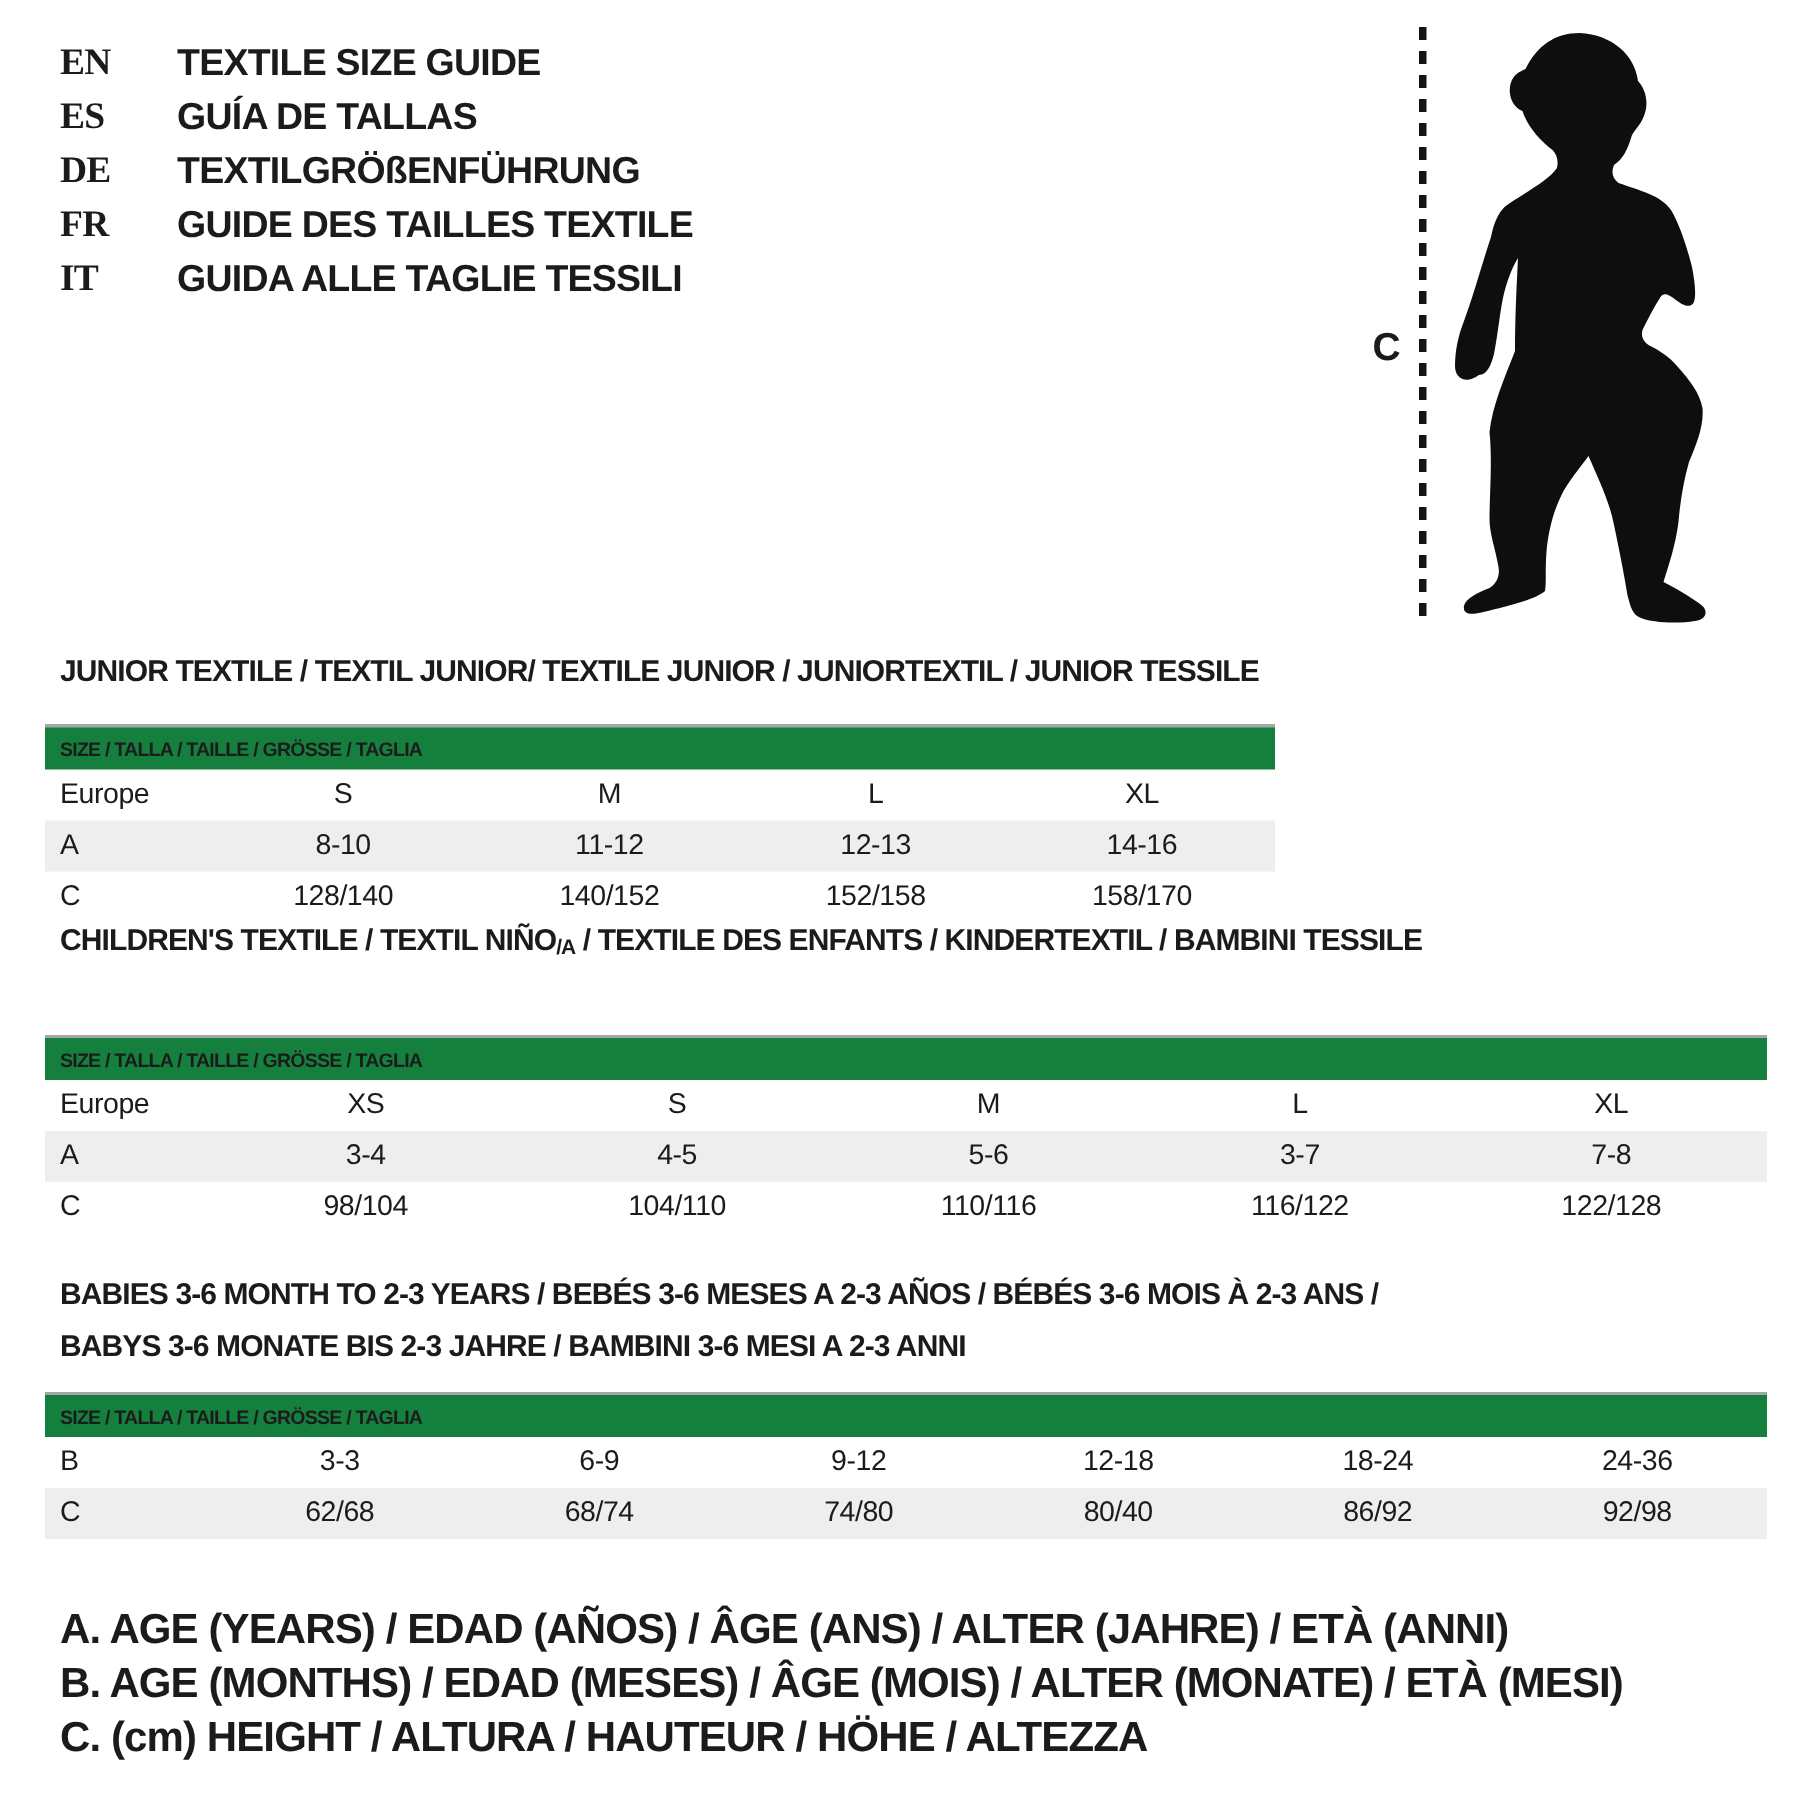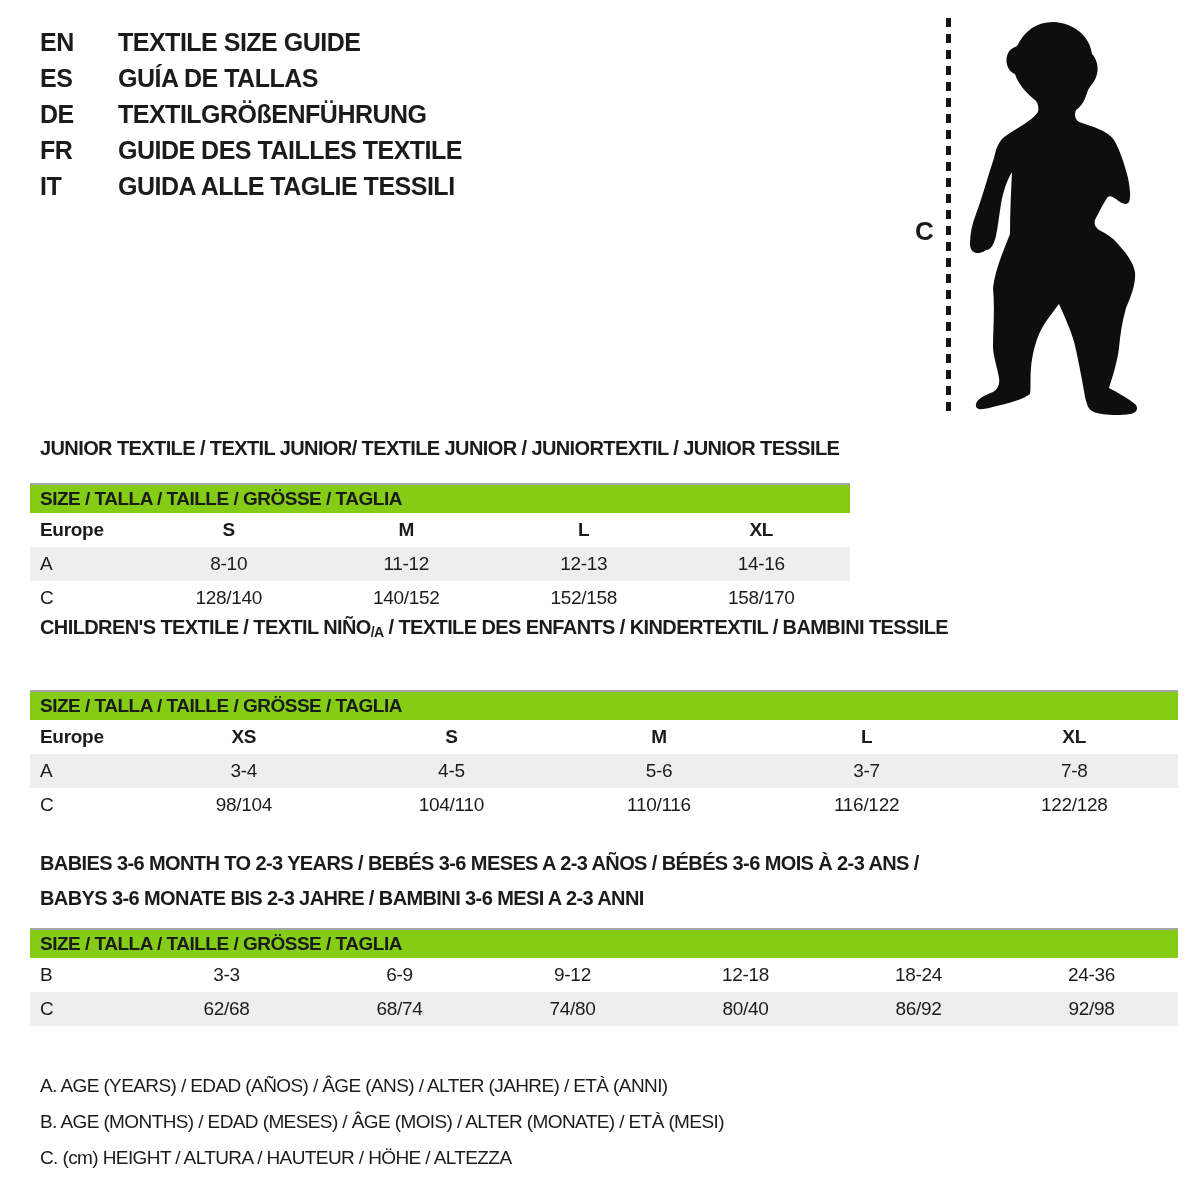--- a/index.html
+++ b/index.html
@@ -4,21 +4,21 @@
 <style>
   * { margin:0; padding:0; box-sizing:border-box; }
   html,body { width:1200px; height:1200px; background:#ffffff;
     font-family:"Liberation Sans","DejaVu Sans",sans-serif; color:#1b1b1b;
     position:relative; overflow:hidden; }
 
   
   .lang-list { position:absolute; left:40px; top:24px; }
   .lang-row { display:flex; align-items:center; height:36px;
     font-weight:bold; font-size:25px; letter-spacing:-0.5px; white-space:nowrap; }
-  .lang-code { width:78px; }
+  .lang-code { width:78px;font-family:Liberation Serif, serif; }
 
   
   .silhouette { position:absolute; left:955px; top:12px; width:195px; height:405px; }
   .measure-line { position:absolute; left:946px; top:18px; width:5px; height:398px;
     background:repeating-linear-gradient(to bottom,#141414 0 9px,transparent 9px 16px); }
   .measure-label { position:absolute; left:915px; top:216px;
     font-size:26px; font-weight:bold; }
 
   
   .section-title { position:absolute; left:40px; font-size:20px; font-weight:bold;
@@ -26,36 +26,36 @@
   #junior-title   { top:437px; }
   #children-title { top:616px; }
   #babies-title   { top:846px; line-height:35px; }
   .subm { font-size:14px; position:relative; top:3px; }
 
   
   .size-table { position:absolute; left:30px; }
   #junior-table   { top:483px; width:820px; }
   #children-table { top:690px; width:1148px; }
   #babies-table   { top:928px; width:1148px; }
-  .size-bar { height:30px; background:#84cc16; border-top:2px solid #a6a6a6;
+  .size-bar { height:30px; background:#15803d; border-top:2px solid #a6a6a6;
     display:flex; align-items:center; padding-left:10px;
-    font-size:19px; font-weight:bold; letter-spacing:-0.5px; }
+    font-size:13px; font-weight:bold; letter-spacing:-0.5px; }
   .trow { display:grid; align-items:center; height:34px;
     font-size:19px; letter-spacing:-0.3px; }
   .cols-4 { grid-template-columns:110px repeat(4,1fr); }
   .cols-5 { grid-template-columns:110px repeat(5,1fr); }
   .cols-6 { grid-template-columns:110px repeat(6,1fr); }
   .rlabel { padding-left:10px; text-align:left; }
   .cell { text-align:center; }
-  .row-head { font-weight:bold; }
+  .row-head { font-weight:normal; }
   .row-alt { background:#eeeeee; }
 
   
   .legend { position:absolute; left:40px; top:1068px; }
-  .legend-line { font-size:19px; font-weight:normal; letter-spacing:-0.6px;
+  .legend-line { font-size:28px; font-weight:bold; letter-spacing:-0.6px;
     line-height:36px; white-space:nowrap; }
 </style>
 </head>
 <body>
 
 <div class="lang-list">
   <div class="lang-row">
     <span class="lang-code">EN</span>
     <span>TEXTILE SIZE GUIDE</span>
   </div>

